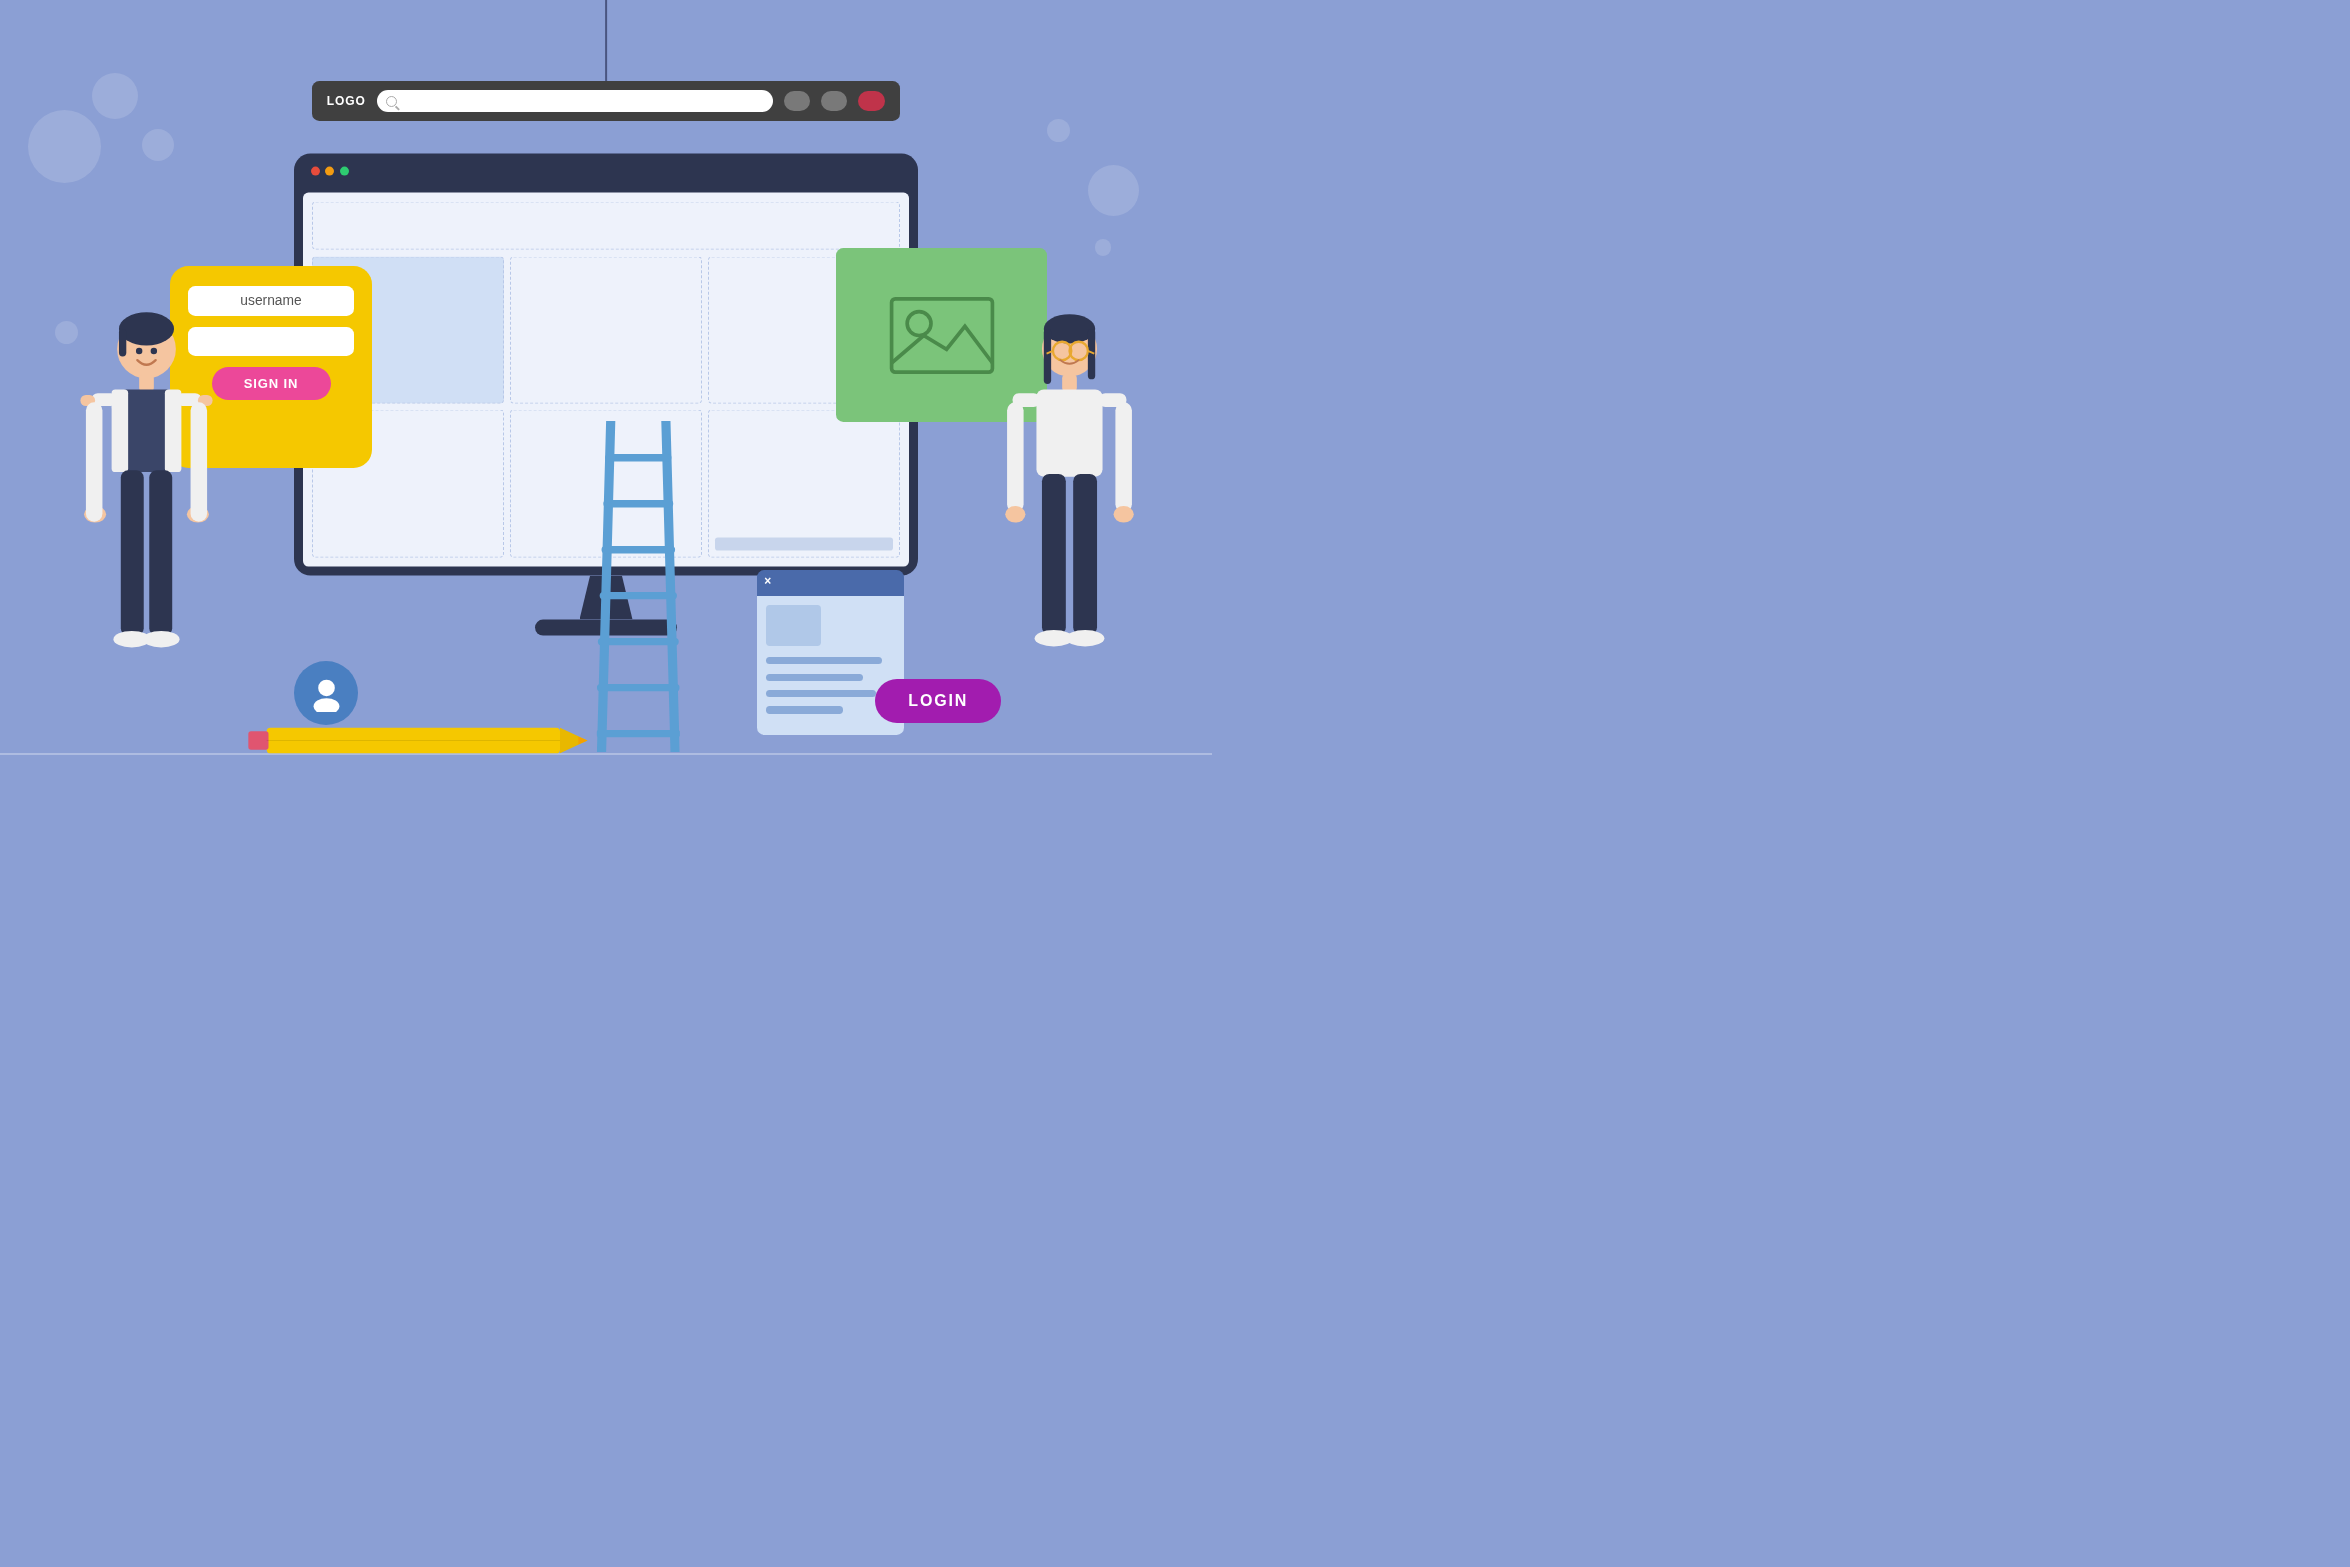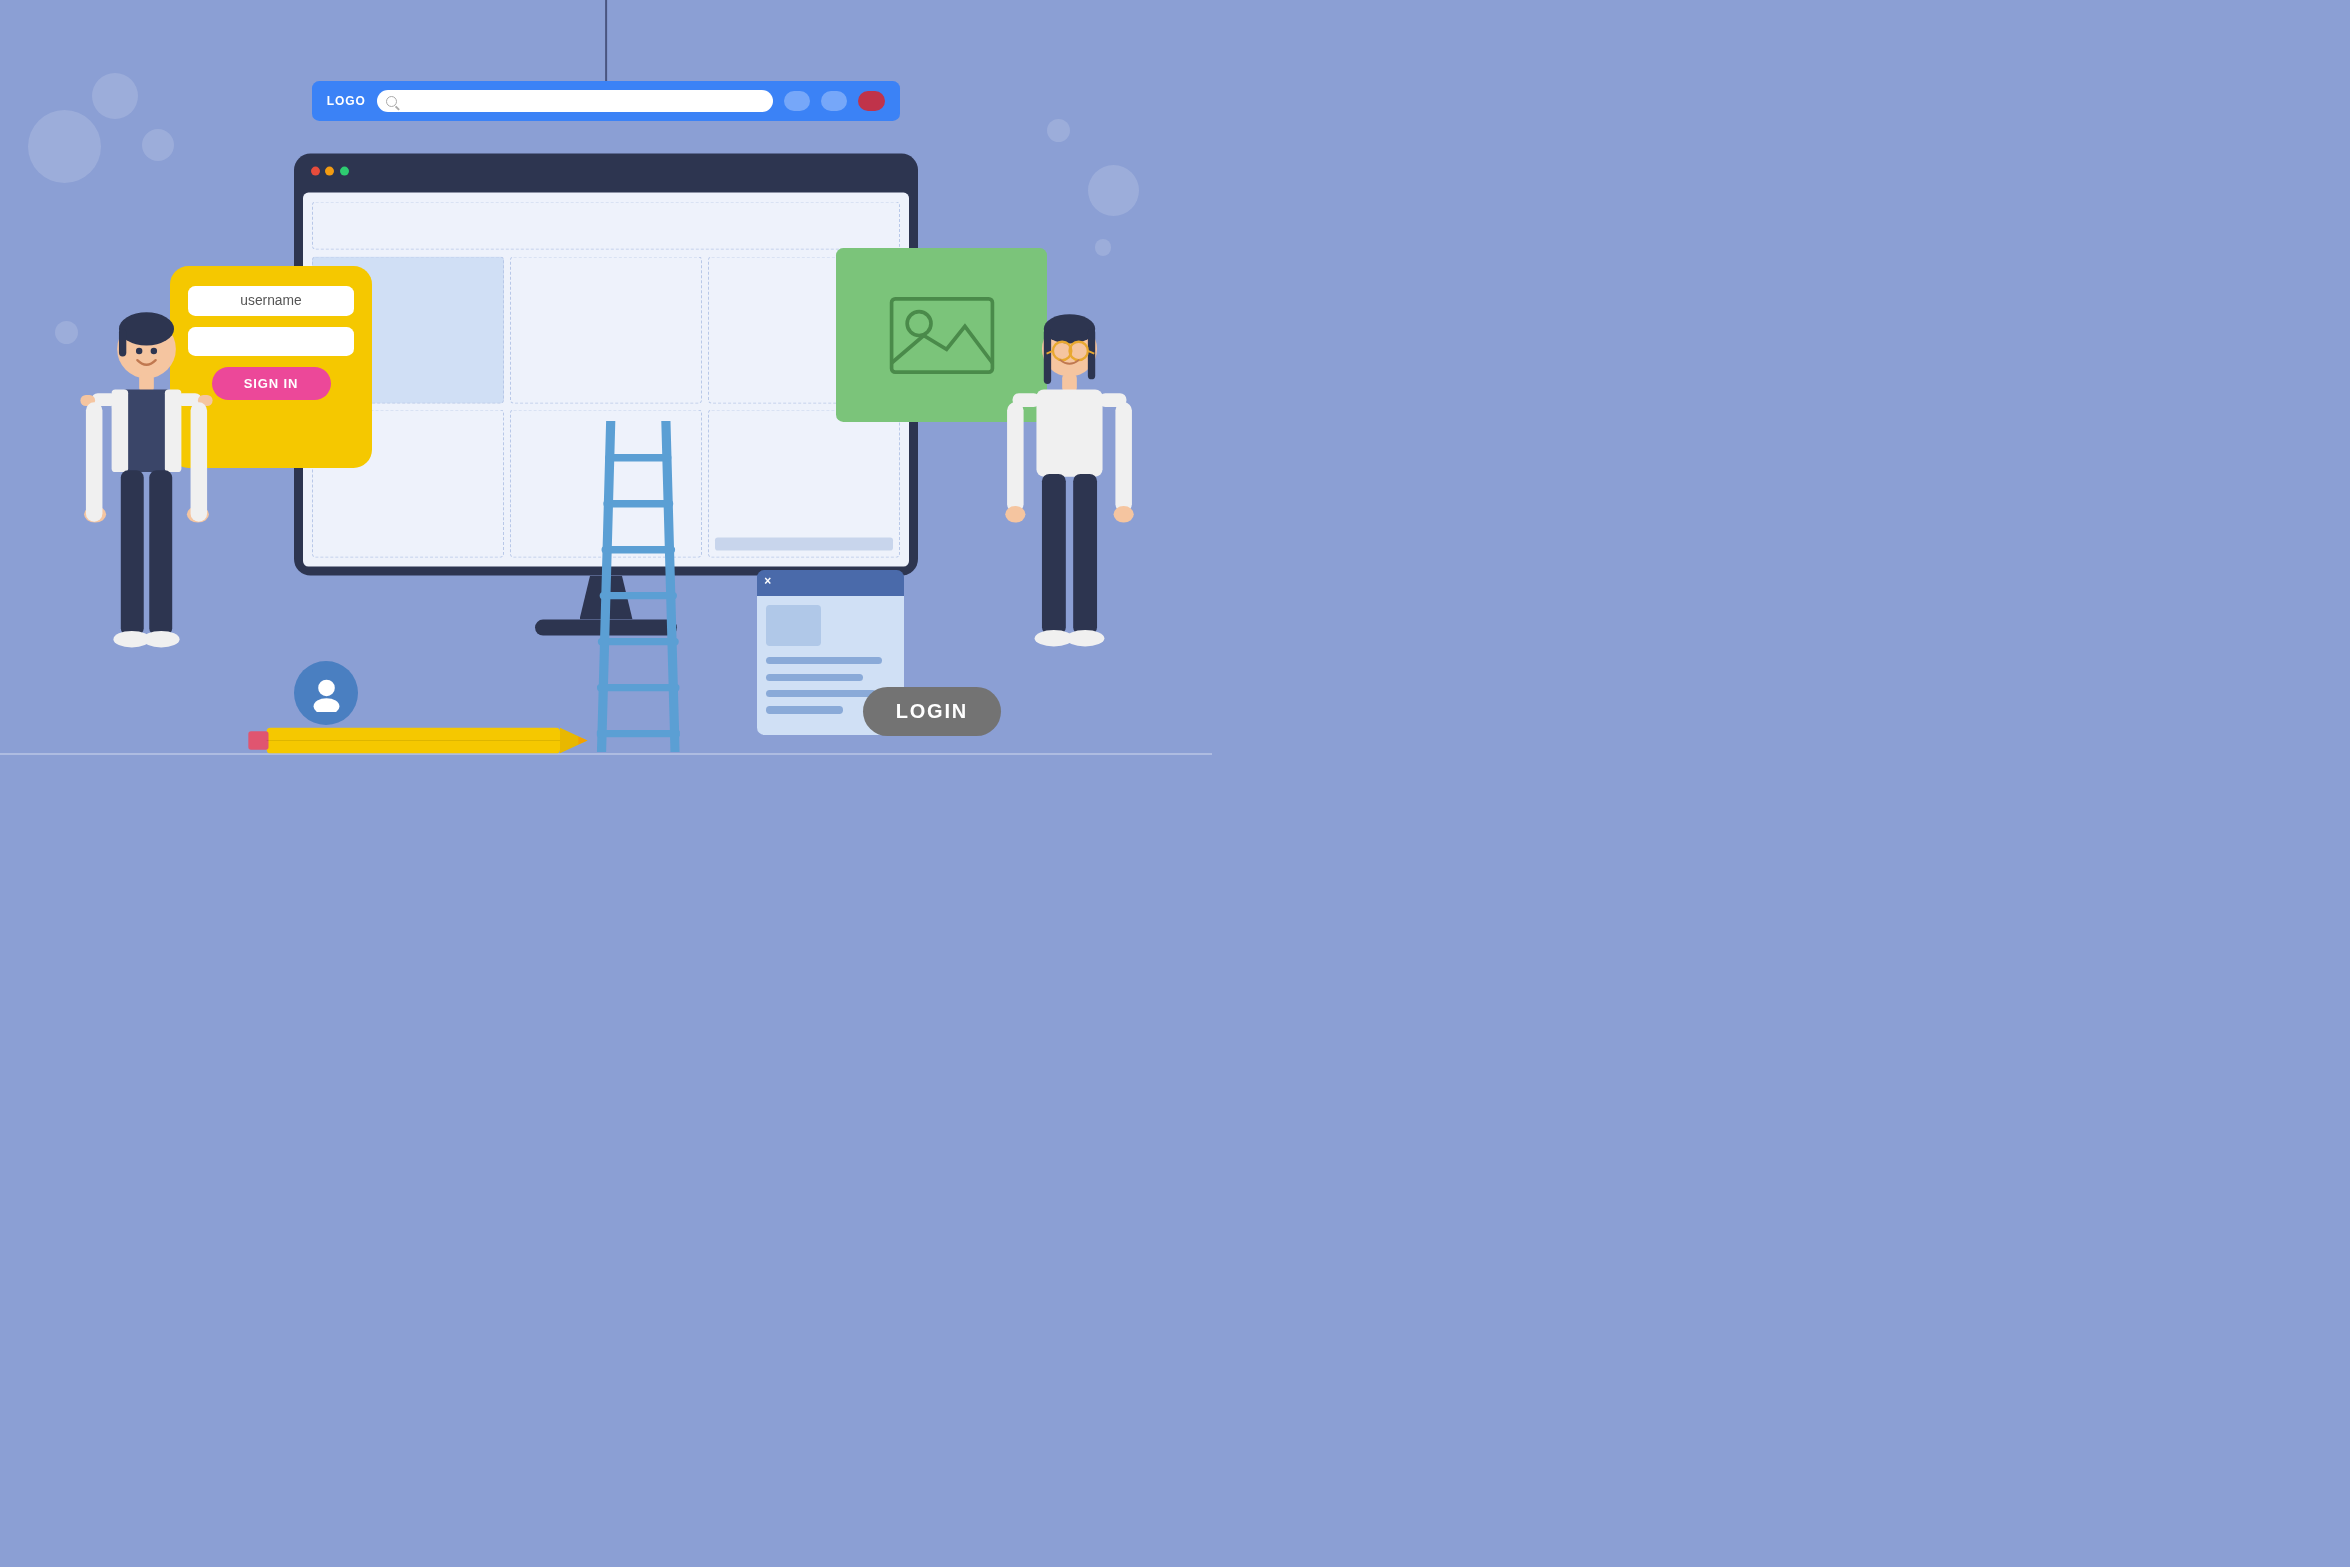--- a/index.html
+++ b/index.html
@@ -52,21 +52,21 @@
     .dot-green { background: #2ecc71; }
 
     
     .browser-bar {
       position: absolute;
       top: 81px;
       left: 50%;
       transform: translateX(-50%);
       width: 588px;
       height: 40px;
-      background: #3b82f6;
+      background: #404040;
       border-radius: 7.3px;
       display: flex;
       align-items: center;
       padding: 0 14.7px;
       gap: 11px;
       z-index: 10;
     }
 
     .browser-logo {
       font-size: 12px;
@@ -256,24 +256,24 @@
       height: 41px;
       background: #b0c8e8;
       border-radius: 3.7px;
       margin-bottom: 3.7px;
     }
 
     
     .login-btn {
       position: absolute;
       right: 211px;
-      bottom: 72px;
-      background: #737373;
+      bottom: 85px;
+      background: #a21caf;
       color: white;
-      font-size: 20px;
+      font-size: 16px;
       font-weight: 900;
       letter-spacing: 1.8px;
       padding: 13px 33px;
       border-radius: 32px;
       z-index: 22;
       cursor: pointer;
     }
 
     
     .bubble {

